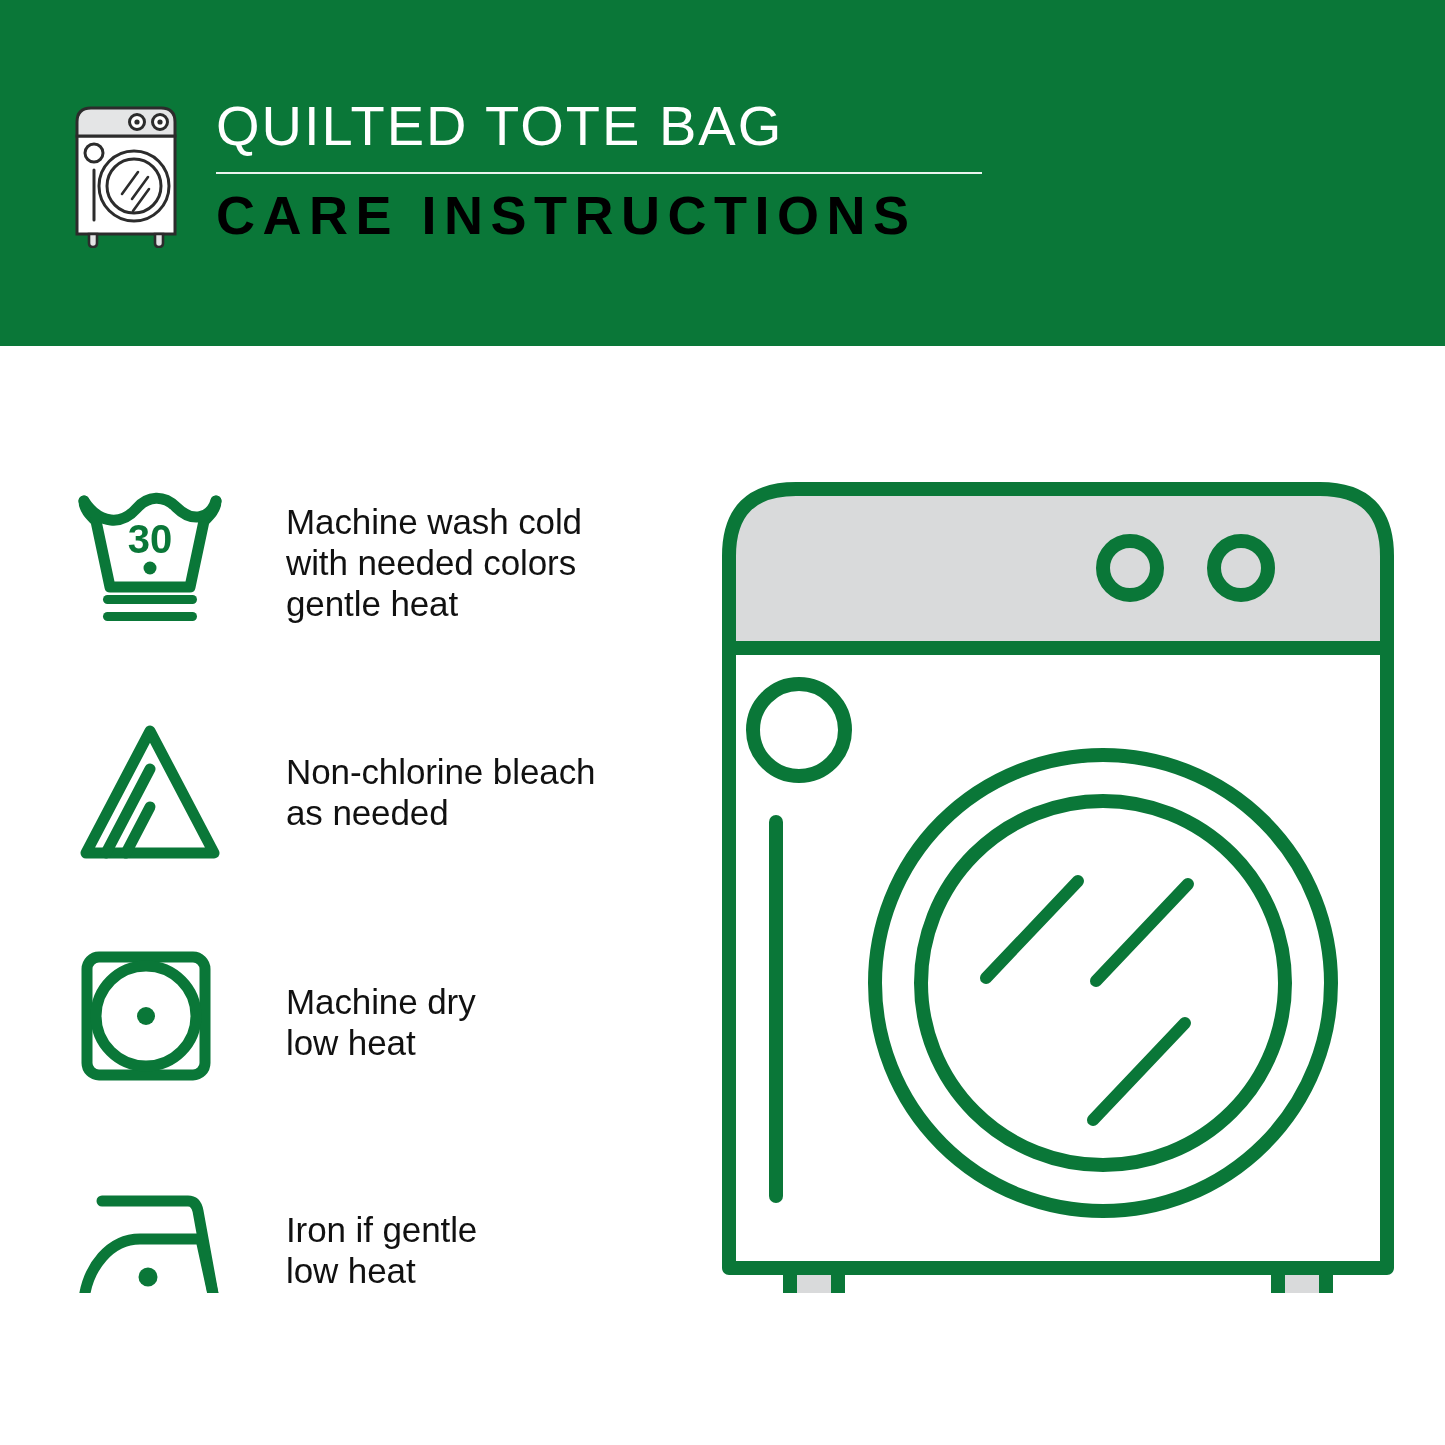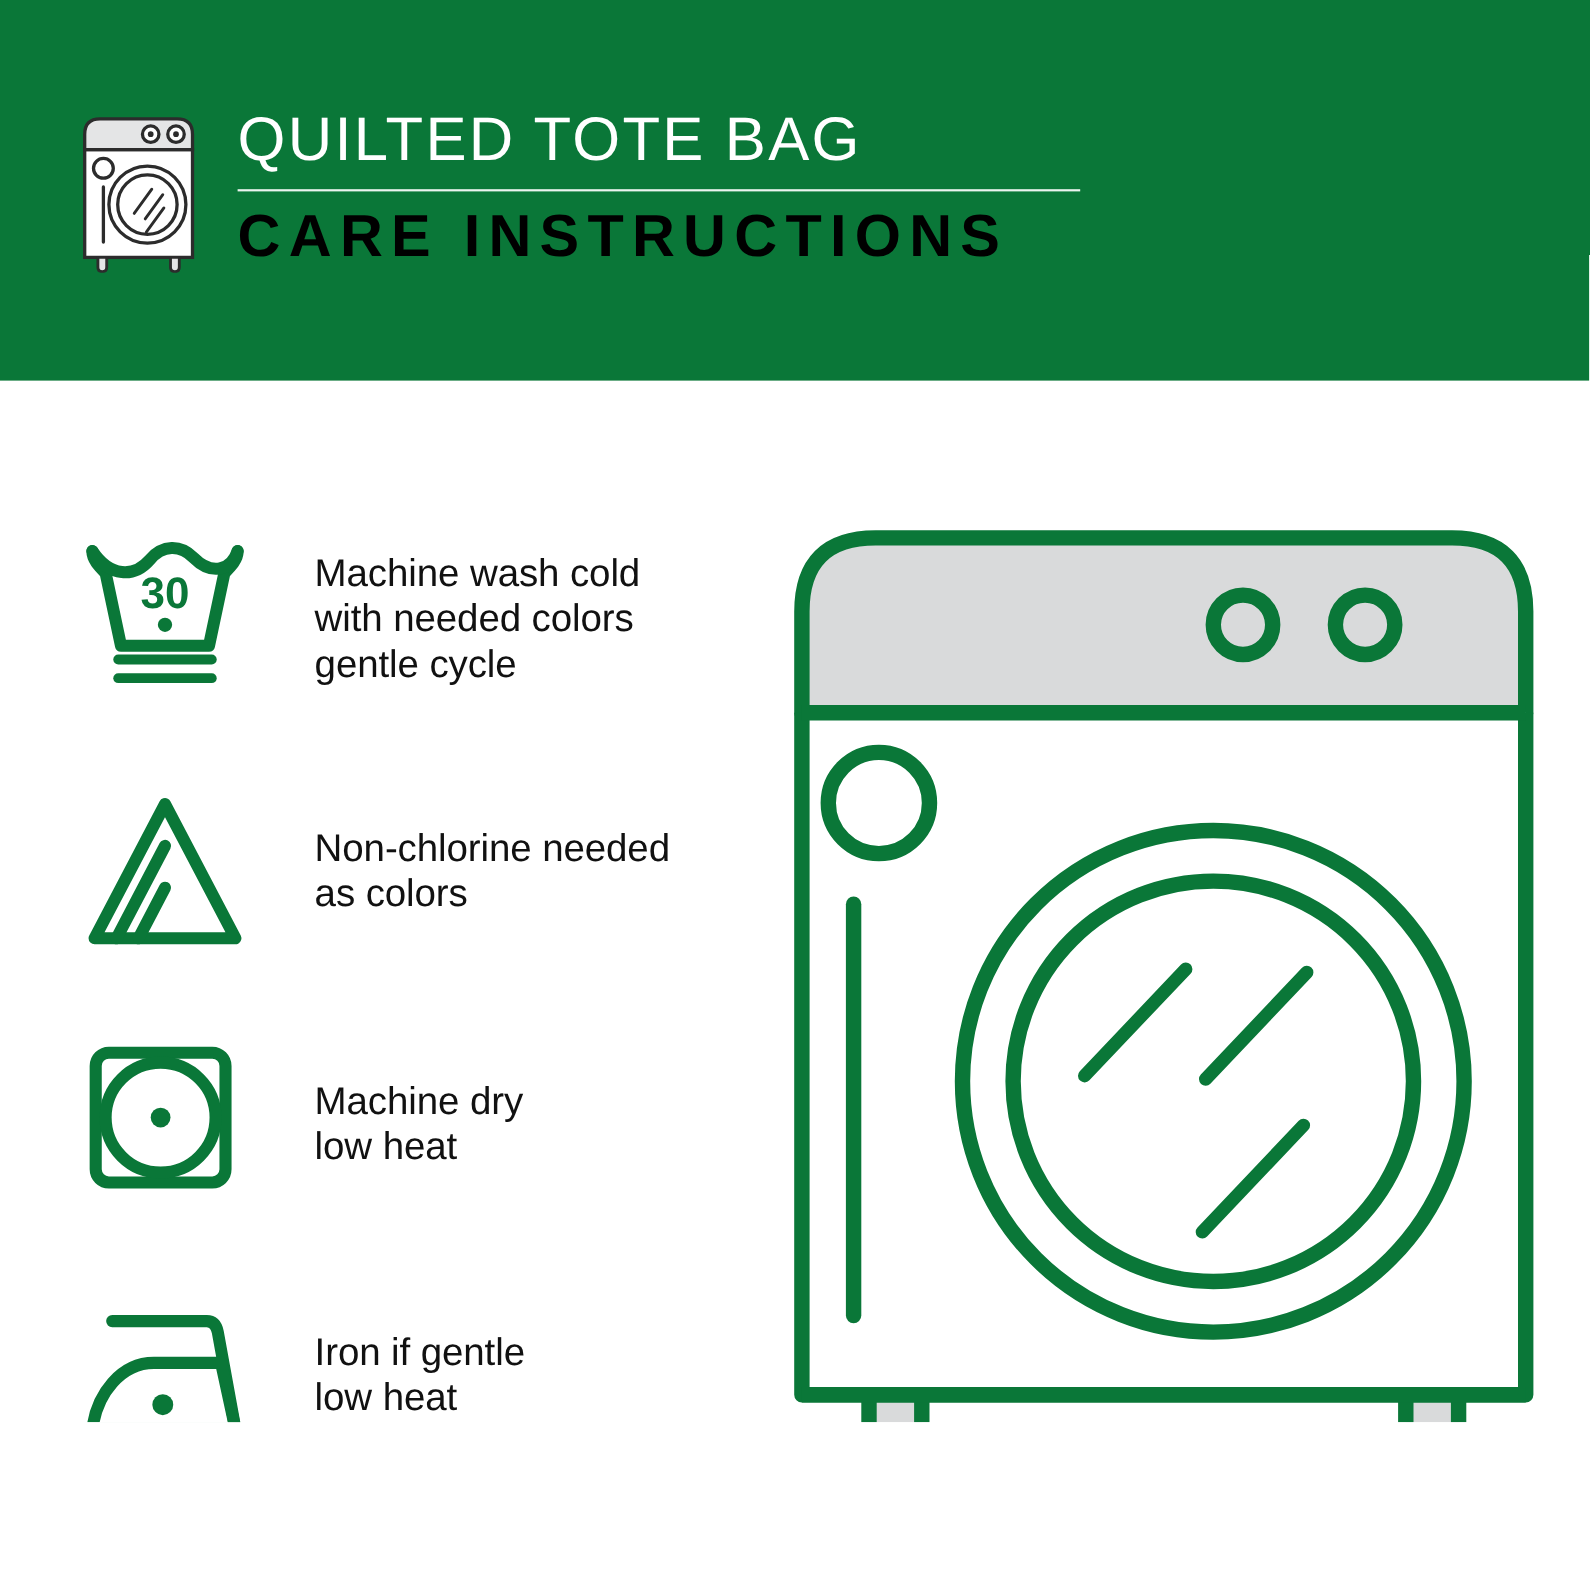--- a/index.html
+++ b/index.html
@@ -188,39 +188,39 @@
           <text x="80" y="74" text-anchor="middle" font-family="'Liberation Sans', sans-serif" font-size="40" font-weight="700" fill="#0a7738">30</text>
           <circle cx="80" cy="89" r="6.5" fill="#0a7738"></circle>
 
           <rect x="33" y="116" width="94" height="9" rx="4.5" fill="#0a7738"></rect>
           <rect x="33" y="133" width="94" height="9" rx="4.5" fill="#0a7738"></rect>
         </svg>
       </div>
       <div class="care-text">
         <span class="tline">Machine wash cold</span>
         <span class="tline">with needed colors</span>
-        <span class="tline">gentle cycle</span>
+        <span class="tline">gentle heat</span>
       </div>
     </div>
 
     <div class="care-row r2">
       <div class="care-symbol">
         <svg width="160" height="150" viewBox="0 0 160 150" xmlns="http://www.w3.org/2000/svg">
           <g fill="none" stroke="#0a7738" stroke-width="11" stroke-linecap="round" stroke-linejoin="round">
 
             <path d="M80 16 L144 138 L16 138 Z"></path>
 
             <path d="M80 54 L36 138"></path>
             <path d="M80 92 L56 138"></path>
           </g>
         </svg>
       </div>
       <div class="care-text">
-        <span class="tline">Non-chlorine needed</span>
-        <span class="tline">as colors</span>
+        <span class="tline">Non-chlorine bleach</span>
+        <span class="tline">as needed</span>
       </div>
     </div>
 
     <div class="care-row r3">
       <div class="care-symbol">
         <svg width="160" height="150" viewBox="0 0 160 150" xmlns="http://www.w3.org/2000/svg">
           <g fill="none" stroke="#0a7738" stroke-width="11" stroke-linejoin="round">
             <rect x="17" y="16" width="118" height="118" rx="12"></rect>
             <circle cx="76" cy="75" r="50"></circle>
           </g>

